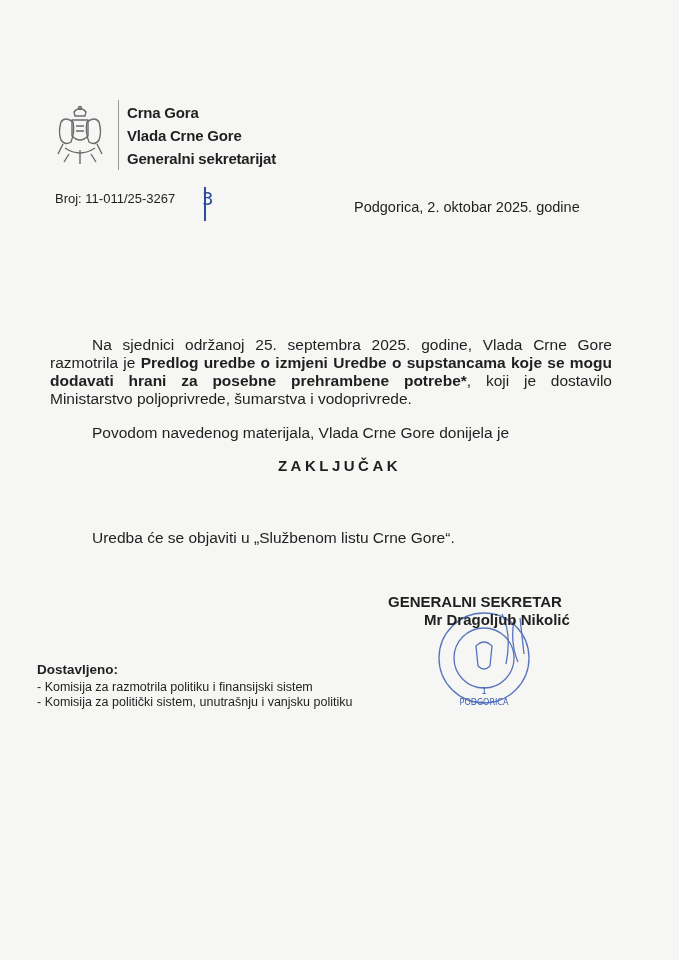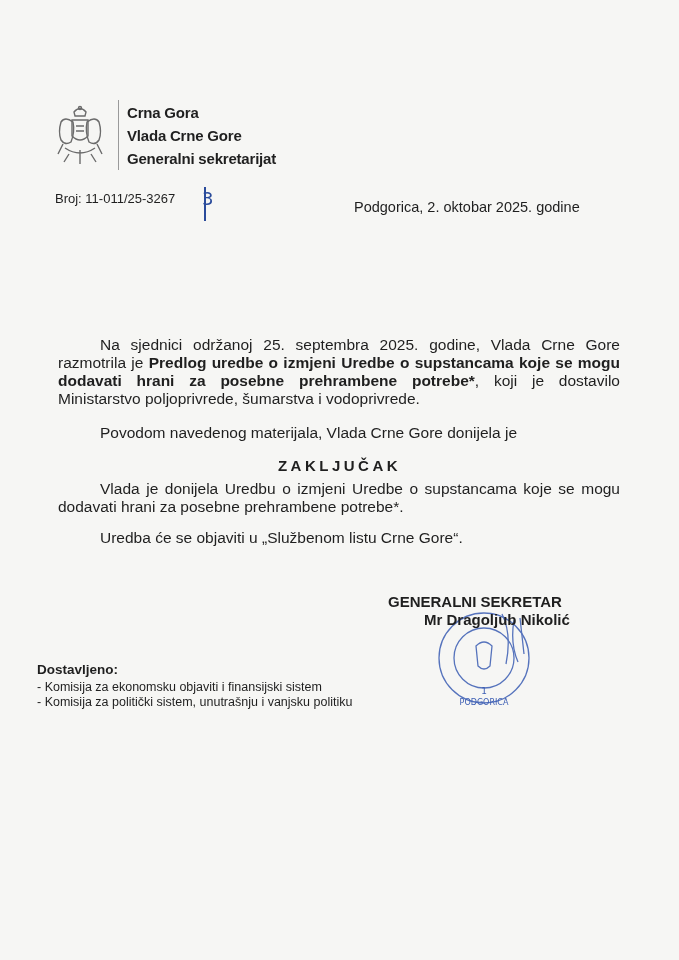--- a/index.html
+++ b/index.html
@@ -15,21 +15,21 @@
     .hdr1 { top: 104px; } .hdr2 { top: 127px; } .hdr3 { top: 150px; }
     .broj { position: absolute; left: 55px; top: 191px; font-size: 13px; }
     .hand3 { position: absolute; left: 202px; top: 188px; font-size: 18px; color: #2a4b9b; font-family: "DejaVu Sans", sans-serif; }
     .handbar { position: absolute; left: 204px; top: 187px; width: 1.5px; height: 34px; background: #2a4b9b; }
     .place { position: absolute; left: 354px; top: 199px; font-size: 14.5px; }
     .para { position: absolute; left: 50px; width: 562px; font-size: 15.5px; line-height: 18px; text-align: justify; }
     .para.p1 { top: 336px; }
     .para.p2 { top: 424px; }
     .para.p3 { top: 493px; }
     .para.p4 { top: 529px; }
-    .indent { text-indent: 42px; margin-left: 8px; }
+    .indent { text-indent: 42px; }
     .title { position: absolute; left: 0; width: 679px; top: 457px; text-align: center; font-weight: bold; font-size: 15px; letter-spacing: 3.5px; }
     .sig1 { position: absolute; left: 388px; top: 593px; font-size: 15px; font-weight: bold; }
     .sig2 { position: absolute; left: 424px; top: 611px; font-size: 15px; font-weight: bold; }
     .stamp { position: absolute; left: 432px; top: 604px; width: 110px; height: 106px; }
     .dost { position: absolute; left: 37px; top: 662px; font-size: 13.5px; font-weight: bold; }
     .dlist { position: absolute; left: 37px; top: 680px; font-size: 12.5px; line-height: 15px; margin: 0; padding: 0; list-style: none; }
   </style>
 </head>
 <body>
 
@@ -55,34 +55,33 @@
   <div class="broj">Broj: 11-011/25-3267</div>
   <div class="handbar"></div>
   <div class="hand3">3</div>
   <div class="place">Podgorica, 2. oktobar 2025. godine</div>
 
   <div class="para p1 indent"><span>Na sjednici održanoj 25. septembra 2025. godine, Vlada Crne Gore razmotrila je </span><b>Predlog uredbe o izmjeni Uredbe o supstancama koje se mogu dodavati hrani za posebne prehrambene potrebe*</b><span>, koji je dostavilo Ministarstvo poljoprivrede, šumarstva i vodoprivrede.</span></div>
   <div class="para p2 indent">Povodom navedenog materijala, Vlada Crne Gore donijela je</div>
 
   <div class="title">ZAKLJUČAK</div>
 
-  <div class="para p3 indent" style="top:480px">Vlada je donijela Uredbu o izmjeni Uredbe o supstancama koje se mogu dodavati hrani za posebne prehrambene potrebe*.</div>
   <div class="para p4 indent">Uredba će se objaviti u „Službenom listu Crne Gore“.</div>
 
   <svg class="stamp" viewBox="0 0 110 106">
     <g fill="none" stroke="#3b5db3" stroke-width="1.3" opacity="0.85">
       <ellipse cx="52" cy="54" rx="45" ry="45"></ellipse>
       <ellipse cx="52" cy="54" rx="30" ry="30"></ellipse>
       <path d="M44 42 Q52 34 60 42 L58 62 Q52 68 46 62 Z"></path>
       <path d="M70 10 Q80 30 74 60 M82 16 Q78 40 86 58 M88 14 L92 50"></path>
     </g>
     <text x="52" y="90" font-size="9" fill="#3b5db3" text-anchor="middle" font-family="DejaVu Sans, sans-serif">1</text>
     <text x="52" y="101" font-size="8" fill="#3b5db3" text-anchor="middle" font-family="DejaVu Sans, sans-serif">PODGORICA</text>
   </svg>
   <div class="sig1">GENERALNI SEKRETAR</div>
   <div class="sig2">Mr Dragoljub Nikolić</div>
 
   <div class="dost">Dostavljeno:</div>
   <ul class="dlist">
-    <li>- Komisija za ekonomsku objaviti i finansijski sistem</li>
+    <li>- Komisija za razmotrila politiku i finansijski sistem</li>
     <li>- Komisija za politički sistem, unutrašnju i vanjsku politiku</li>
   </ul>
 </div>
 
 </body></html>

